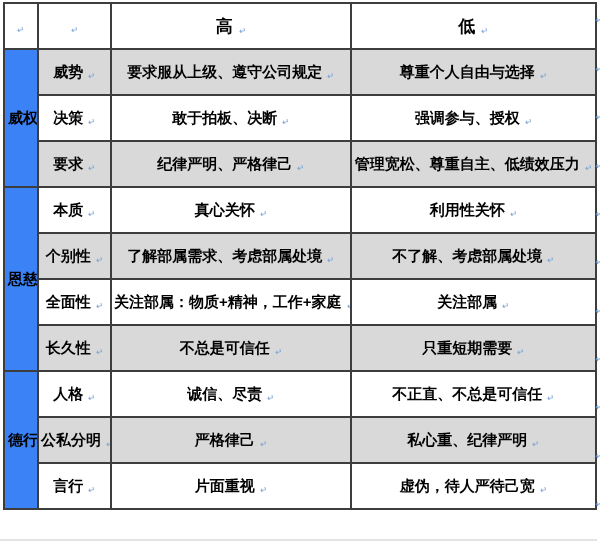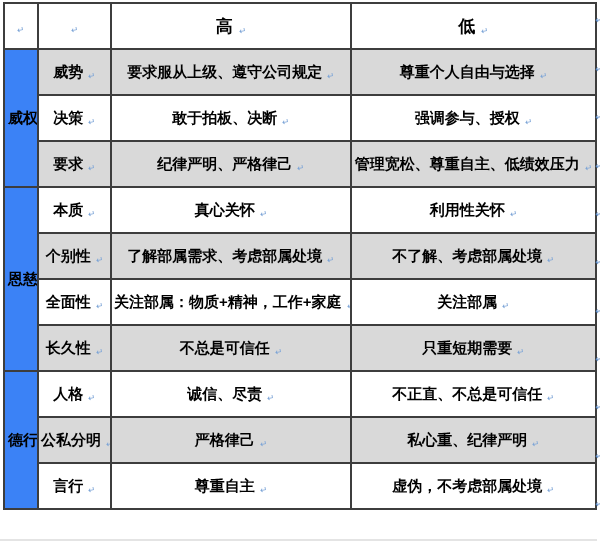--- a/index.html
+++ b/index.html
@@ -104,22 +104,22 @@
     <td><span>诚信、尽责</span><span class="pm">↵</span></td>
     <td><span>不正直、不总是可信任</span><span class="pm">↵</span></td>
   </tr>
   <tr class="dr">
     <td class="shade"><span>公私分明</span><span class="pm">↵</span></td>
     <td class="shade"><span>严格律己</span><span class="pm">↵</span></td>
     <td class="shade"><span>私心重、纪律严明</span><span class="pm">↵</span></td>
   </tr>
   <tr class="dr">
     <td><span>言行</span><span class="pm">↵</span></td>
-    <td><span>尊重自主</span><span class="pm">↵</span></td>
-    <td><span>虚伪，不考虑部属处境</span><span class="pm">↵</span></td>
+    <td><span>片面重视</span><span class="pm">↵</span></td>
+    <td><span>虚伪，待人严待己宽</span><span class="pm">↵</span></td>
   </tr>
 </tbody>
   </table>
 
 <div>
   <span class="rem" style="top:14px">↵</span>
   <span class="rem" style="top:63px">↵</span>
   <span class="rem" style="top:111px">↵</span>
   <span class="rem" style="top:160px">↵</span>
   <span class="rem" style="top:208px">↵</span>

